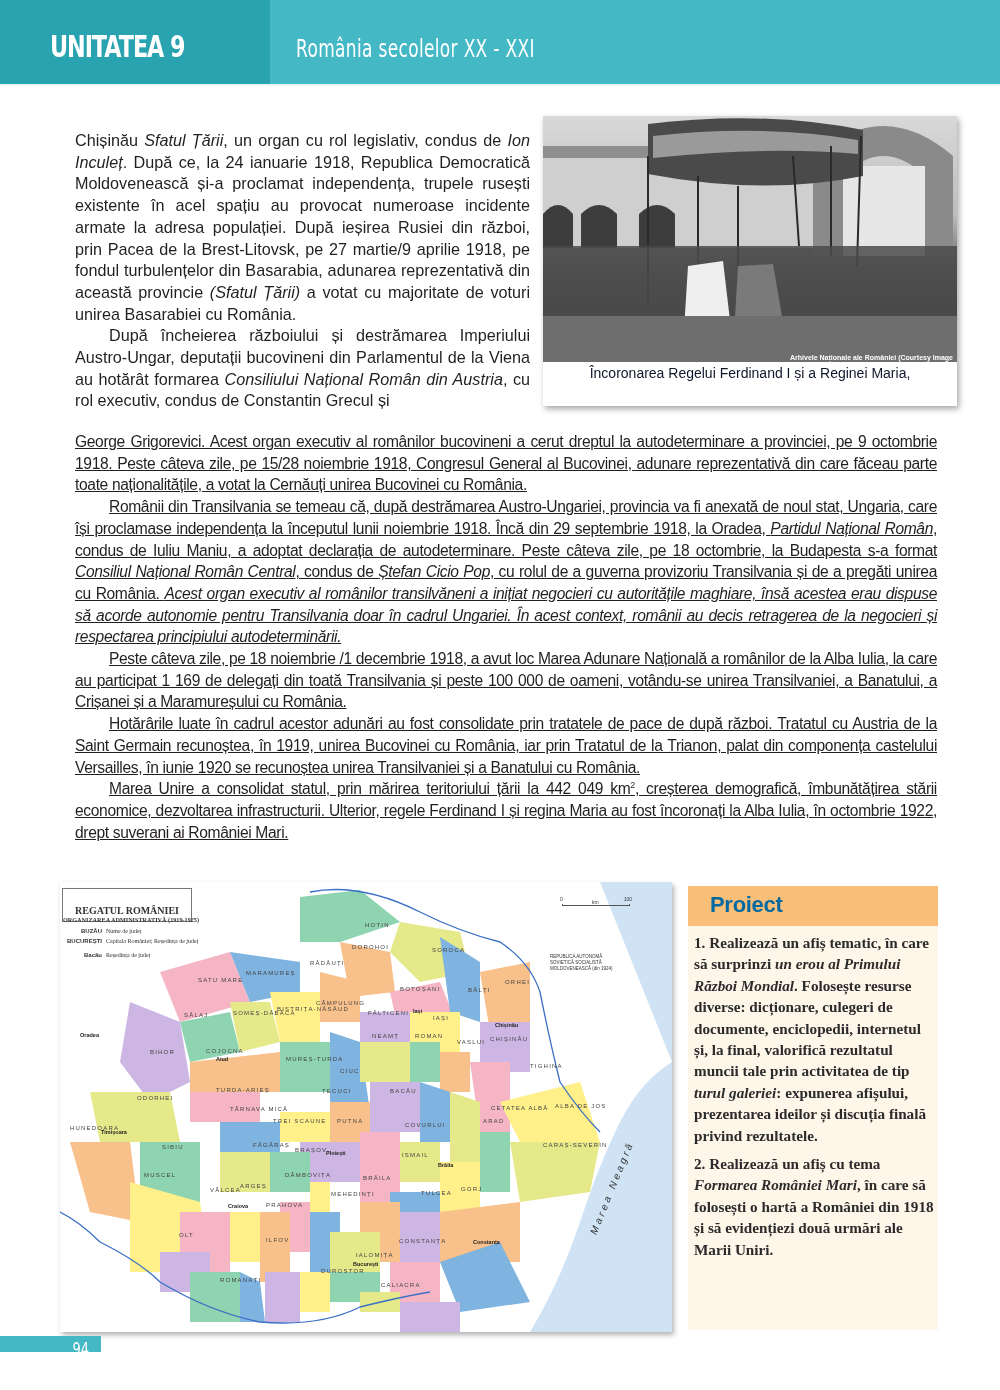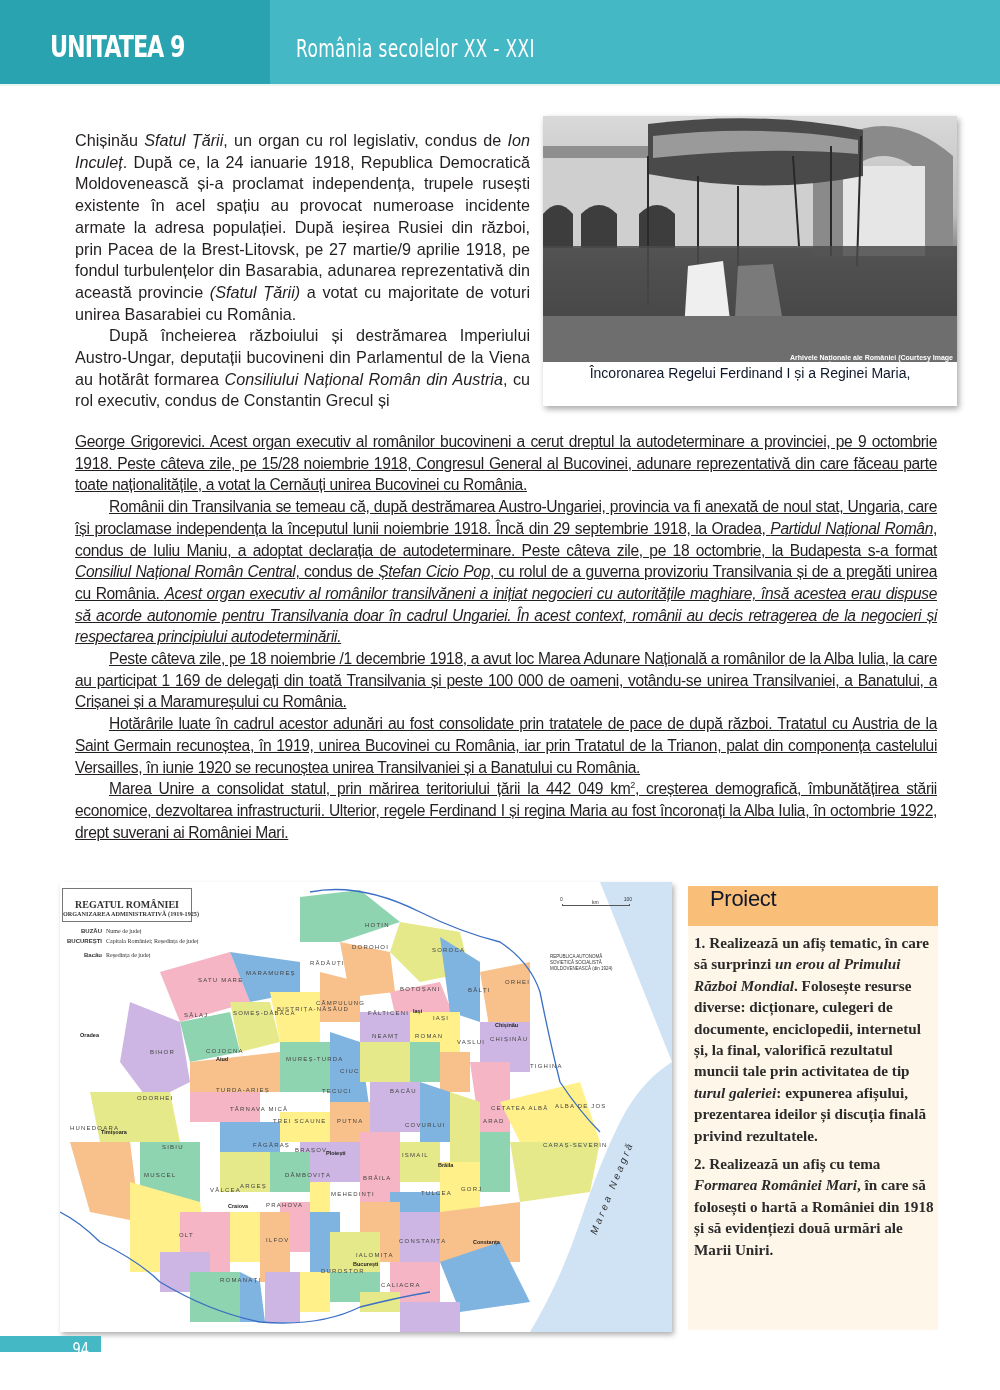--- a/index.html
+++ b/index.html
@@ -28,35 +28,35 @@
   .photo-frame { position: absolute; left: 543px; top: 116px; width: 414px; height: 290px; background: #fff; box-shadow: 2px 3px 6px rgba(0,0,0,0.35); }
   .photo { position: absolute; left: 0; top: 0; width: 414px; height: 246px; background: linear-gradient(180deg, #d9d9d9 0%, #bdbdbd 40%, #6b6b6b 62%, #3a3a3a 85%, #5a5a5a 100%); overflow: hidden; }
   .photo svg { position: absolute; left: 0; top: 0; }
   .photo-credit { position: absolute; right: 4px; bottom: 1px; font-size: 7px; color: #fff; font-weight: bold; white-space: nowrap; }
   .caption { position: absolute; left: 0; top: 248px; width: 414px; text-align: center; font-size: 14px; line-height: 18px; color: #0f172a; }
 
   
   .map-frame { position: absolute; left: 60px; top: 882px; width: 612px; height: 450px; background: #fff; box-shadow: 2px 3px 5px rgba(0,0,0,0.3); overflow: hidden; }
   .map-frame svg { position: absolute; left: 0; top: 0; }
   .map-legend-box { position: absolute; left: 2px; top: 6px; width: 130px; height: 34px; border: 1px solid #777; background: #fff; text-align: center; font-family: "Liberation Serif", serif; }
-  .map-legend-title { font-size: 10px; font-weight: bold; color: #333; margin-top: 10px; }
+  .map-legend-title { font-size: 10px; font-weight: bold; color: #333; margin-top: 16px; }
   .map-legend-sub { font-size: 6.2px; font-weight: bold; color: #333; white-space: nowrap; }
   .legend-row { position: absolute; font-size: 6px; color: #333; font-family: "Liberation Serif", serif; white-space: nowrap; }
   .legend-row .k { display: inline-block; width: 40px; text-align: right; font-family: "Liberation Sans", sans-serif; font-weight: bold; margin-right: 4px; }
   .scale { position: absolute; left: 500px; top: 14px; width: 72px; height: 12px; font-size: 5px; color: #333; }
   .scale .bar { position: absolute; left: 2px; top: 8px; width: 68px; height: 2px; border-bottom: 1px solid #555; border-left: 1px solid #555; border-right: 1px solid #555; }
   .map-label { position: absolute; font-size: 6px; letter-spacing: 1.2px; color: #444; white-space: nowrap; }
   .city-label { position: absolute; font-size: 5.5px; font-weight: bold; color: #222; white-space: nowrap; }
   .sea-label { position: absolute; left: 528px; top: 350px; font-size: 10px; font-style: italic; letter-spacing: 3px; color: #333; transform: rotate(-68deg); transform-origin: left top; white-space: nowrap; }
   .urss-note { position: absolute; left: 490px; top: 72px; font-size: 4.5px; color: #333; line-height: 6px; width: 70px; }
 
   
   .project { position: absolute; left: 688px; top: 886px; width: 250px; height: 444px; background: #fff6ea; }
   .project-head { position: absolute; left: 0; top: 0; width: 250px; height: 40px; background: #f9bf78; }
-  .project-title { position: absolute; left: 22px; top: 0; font-size: 22px; font-weight: normal; color: #0f172a; letter-spacing: -0.3px; }
+  .project-title { position: absolute; left: 22px; top: 6px; font-size: 22px; font-weight: bold; color: #0369a1; letter-spacing: -0.3px; }
   .project-body { position: absolute; left: 6px; top: 46px; width: 242px; font-size: 15.2px; line-height: 21.4px; font-weight: bold; color: #2b2b2b; }
   .project-body p { margin-bottom: 7px; font-family: Liberation Serif, serif; }
   .project-body i { font-weight: bold; font-style: italic; }
 
   
   .page-num-bar { position: absolute; left: 0; top: 1336px; width: 101px; height: 16px; background: #45b8c6; }
   .page-num { position: absolute; right: 12px; top: 2px; font-family: "DejaVu Sans", sans-serif; font-size: 18px; color: #fff; transform: scaleX(0.72); transform-origin: right center; }
 </style>
 </head>
 <body>

